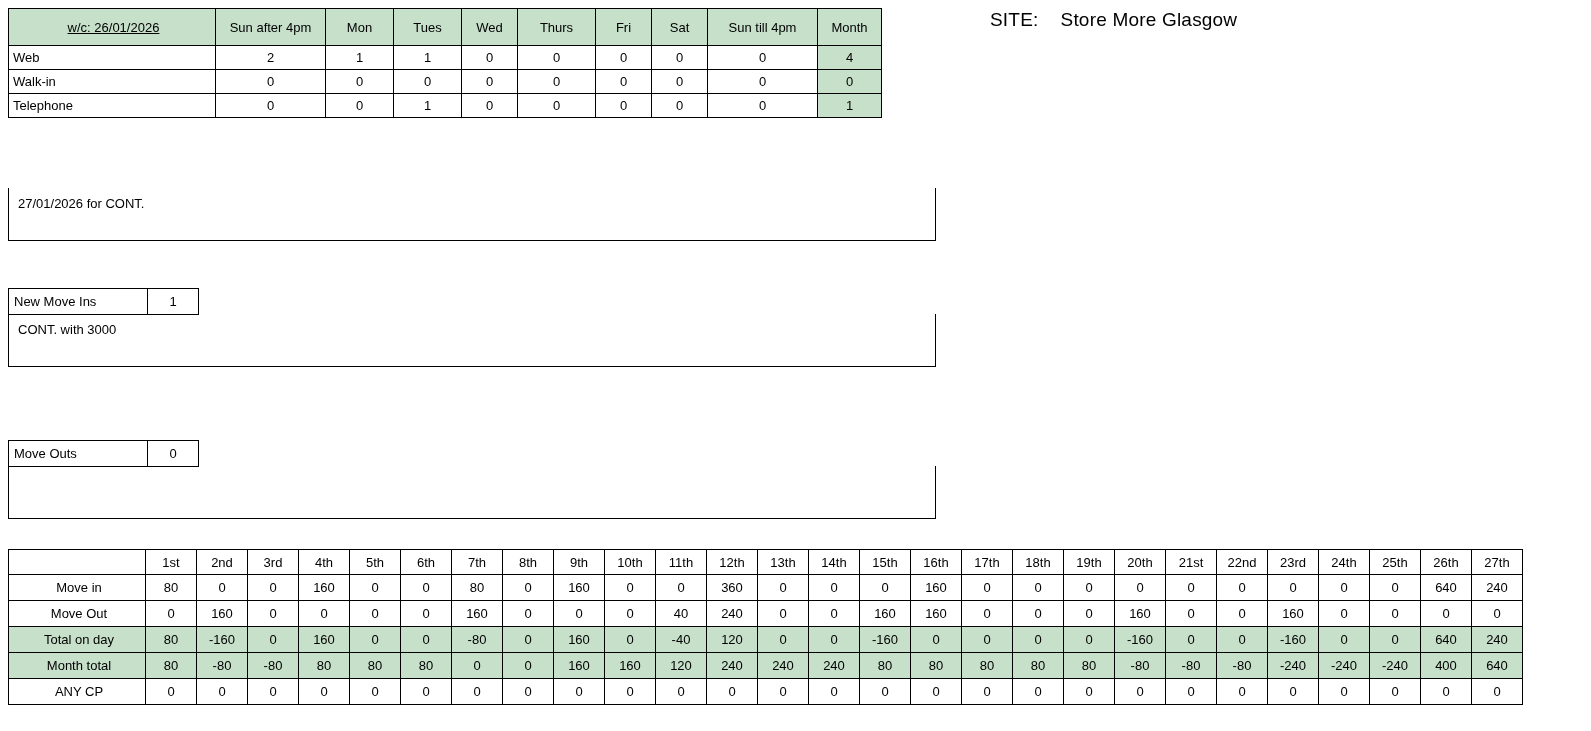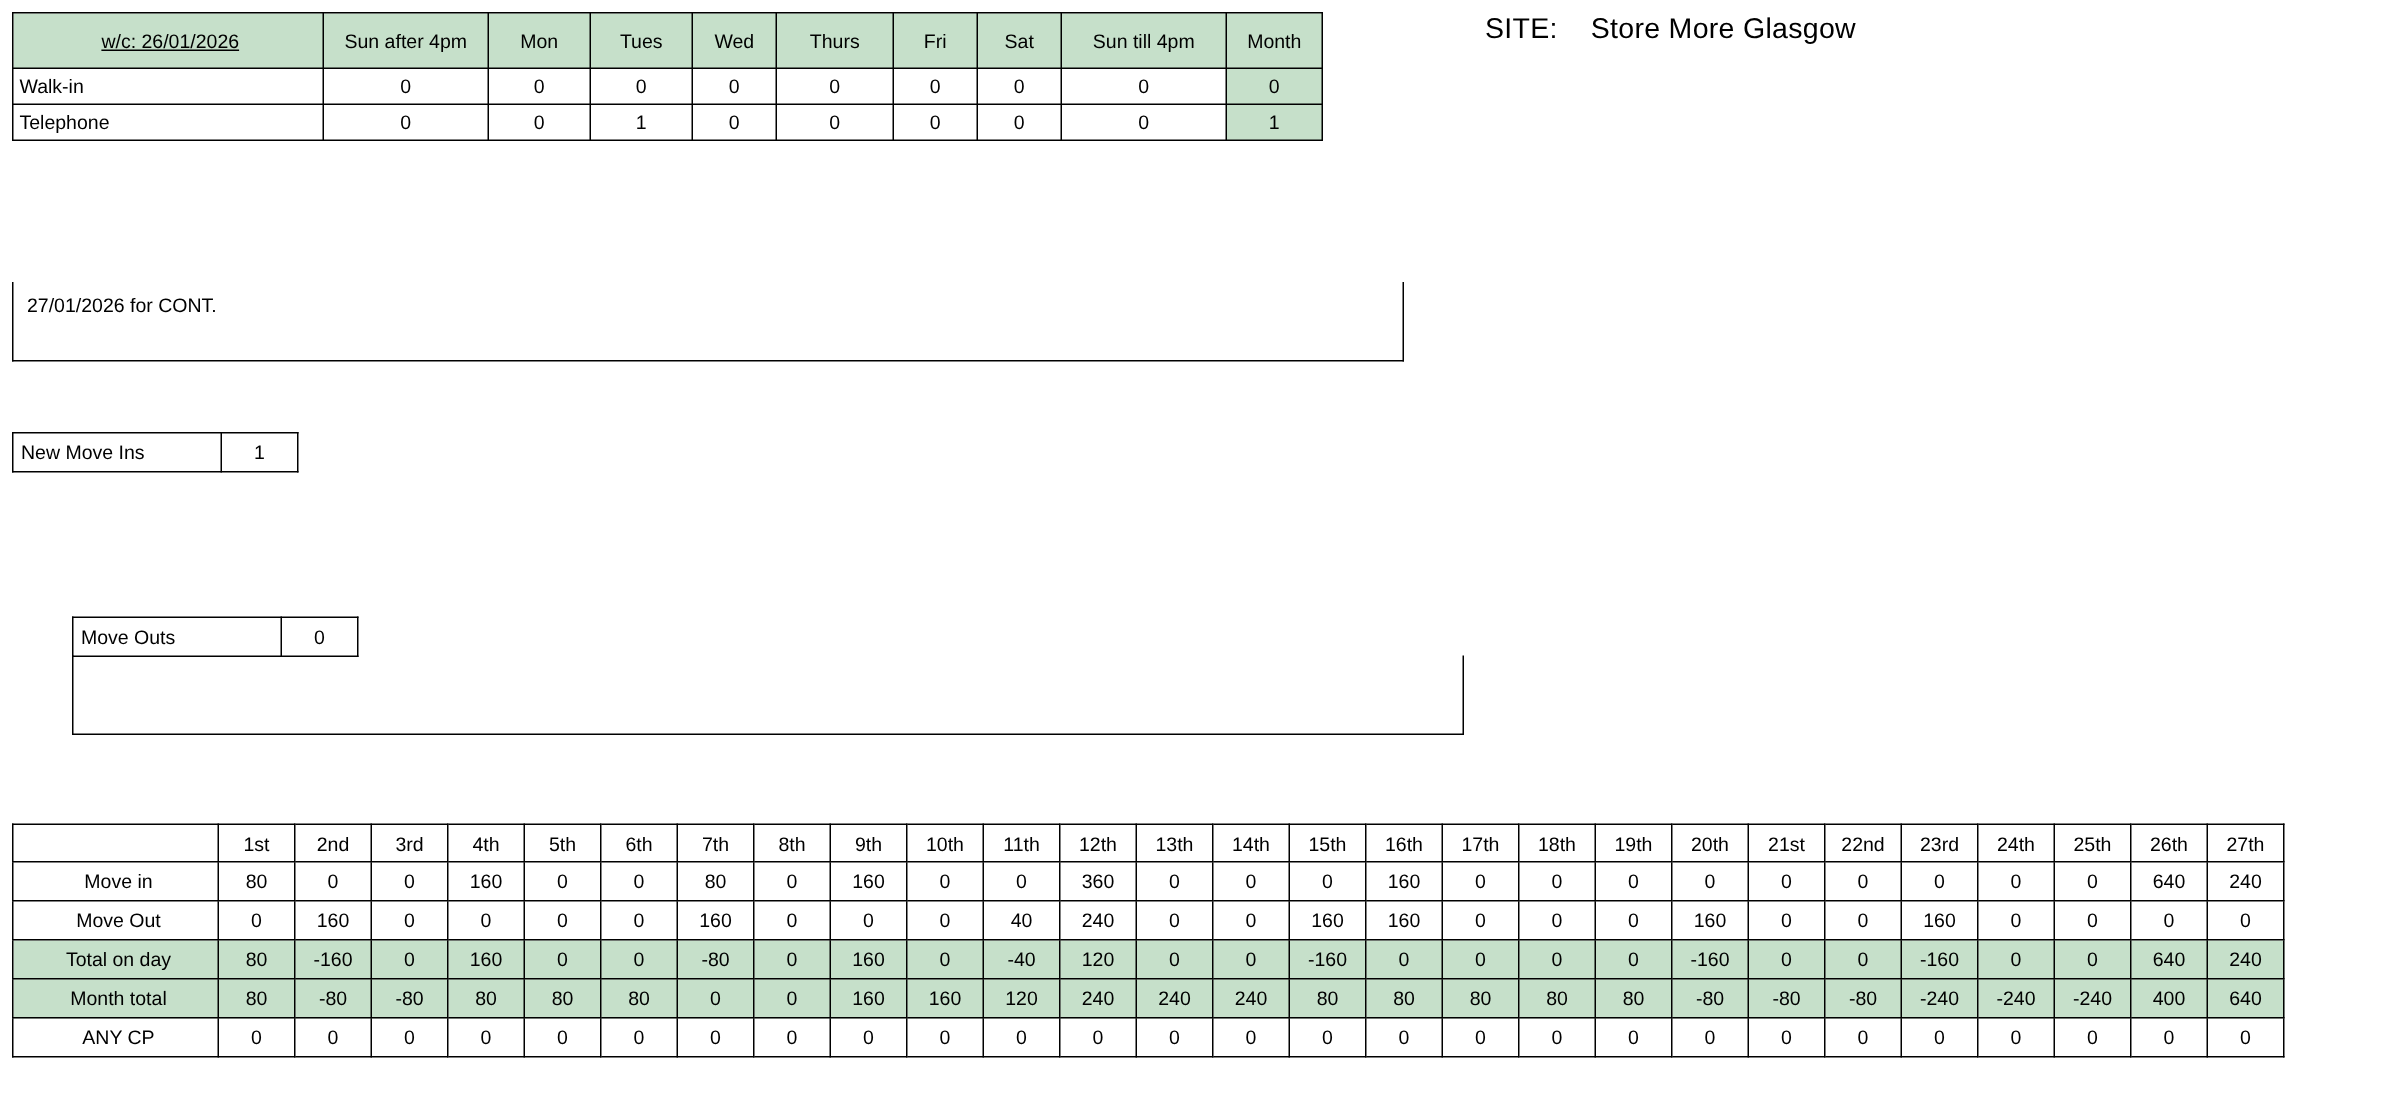--- a/index.html
+++ b/index.html
@@ -96,21 +96,21 @@
     border-top: none;
     margin-top: -1px;
     padding: 7px 0 0 9px;
     font-size: 13px;
     line-height: 18px;
   }
   #reservations-block { left: 8px; top: 189px; }
   #reservations-block .note-body { height: 53px; }
   #movein-block { left: 8px; top: 288px; }
   #movein-block .note-body { height: 53px; }
-  #moveouts-block { left: 8px; top: 411px; margin-left: 40px; }
+  #moveouts-block { left: 8px; top: 440px; }
   #moveouts-block .note-body { height: 53px; }
 
   
   #days-block {
     position: absolute;
     left: 8px;
     top: 549px;
   }
   #days-table td { height: 25px; font-size: 13px; }
   #days-table td.row-label {
@@ -151,20 +151,32 @@
         <td class="green">Wed</td>
         <td class="green">Thurs</td>
         <td class="green">Fri</td>
         <td class="green">Sat</td>
         <td class="green">Sun till 4pm</td>
         <td class="green">Month</td>
       </tr>
     </thead>
     <tbody>
       <tr>
+        <td class="lbl">Web</td>
+        <td>2</td>
+        <td>1</td>
+        <td>1</td>
+        <td>0</td>
+        <td>0</td>
+        <td>0</td>
+        <td>0</td>
+        <td>0</td>
+        <td class="green">4</td>
+      </tr>
+      <tr>
         <td class="lbl">Walk-in</td>
         <td>0</td>
         <td>0</td>
         <td>0</td>
         <td>0</td>
         <td>0</td>
         <td>0</td>
         <td>0</td>
         <td>0</td>
         <td class="green">0</td>
@@ -191,20 +203,21 @@
 
 <div class="note-block" id="movein-block">
   <table class="note-head">
     <tbody>
         <tr>
       <td class="head-label">New Move Ins</td>
       <td class="head-count">1</td>
     </tr>
   </tbody>
     </table>
+  <div class="note-body">CONT. with 3000</div>
 </div>
 
 <div class="note-block" id="moveouts-block">
   <table class="note-head">
     <tbody>
         <tr>
       <td class="head-label">Move Outs</td>
       <td class="head-count">0</td>
     </tr>
   </tbody>

